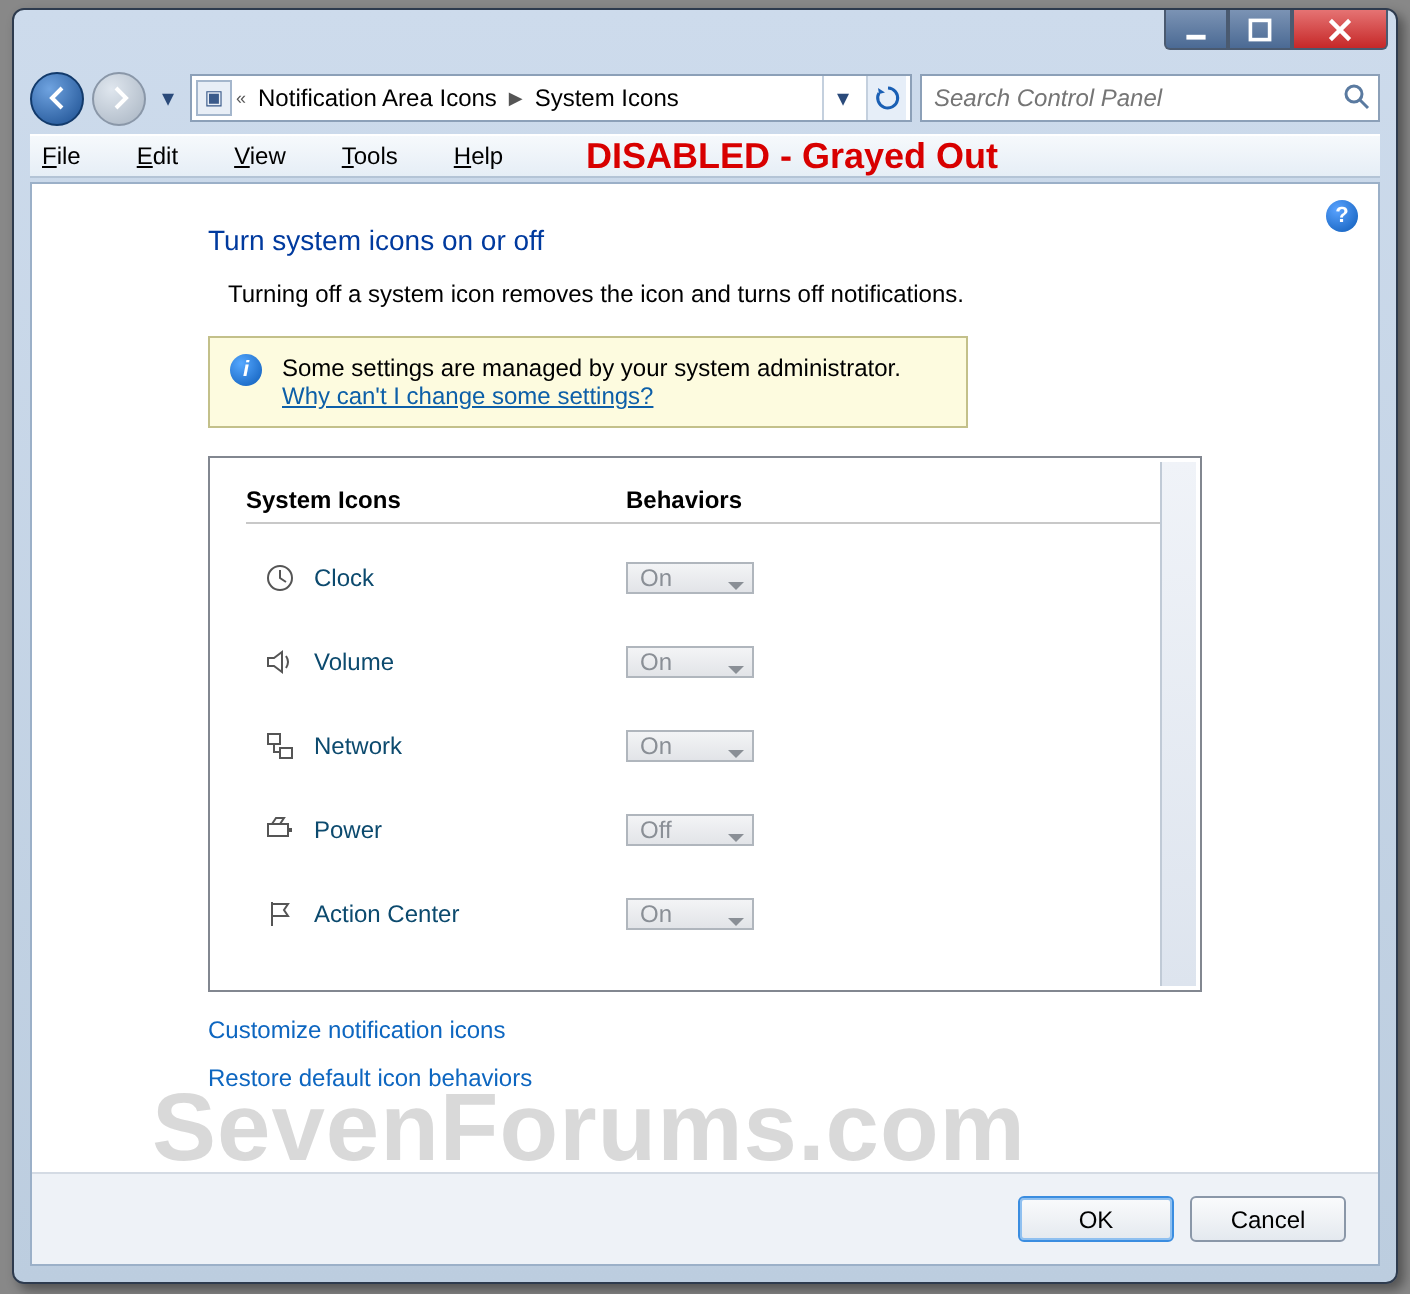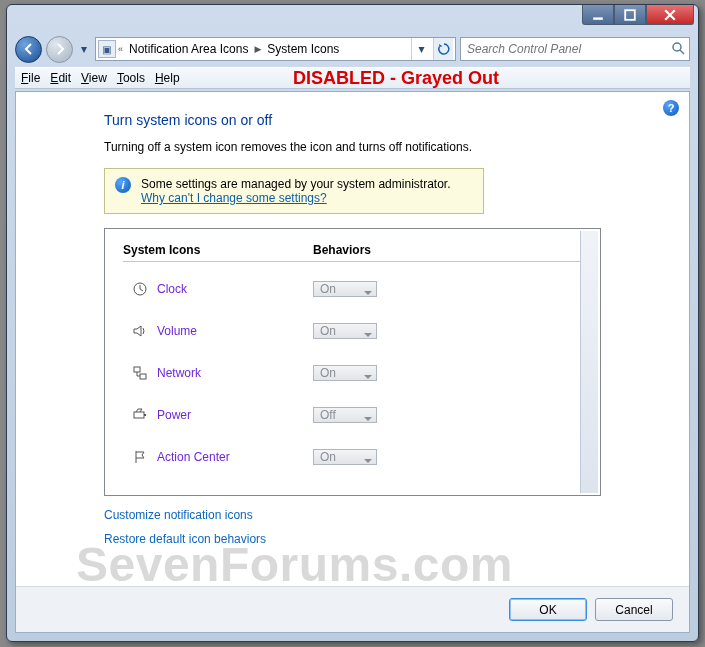--- a/index.html
+++ b/index.html
@@ -105,21 +105,21 @@
   .search-icon { color:#5a7aa0; }
   
   .menubar {
     height: 22px;
     background: linear-gradient(#f6f9fc,#e6eef6);
     border-top:1px solid #fff;
     border-bottom:1px solid #b4c4d6;
     margin: 2px 8px 0 8px;
     display:flex; align-items:center;
     padding: 0 6px;
-    gap: 10px;
+    gap: 28px;
     position: relative;
   }
   .menuitem { color:#000; }
   .menuitem .ul { text-decoration: underline; }
   .annot {
     position:absolute;
     left: 278px;
     font-size: 18px;
     font-weight: bold;
     color: #d80000;
@@ -142,21 +142,21 @@
     display:flex; align-items:center; justify-content:center;
   }
   .content {
     padding: 8px 88px 0 88px;
   }
   .heading {
     color:#003a9e;
     font-size:14px;
     margin-bottom: 12px;
   }
-  .subtext { color:#000; margin-bottom:14px; }
+  .subtext { color:#000; margin-bottom:14px;margin-left:10px; }
   .infobox {
     background:#fdfbdf;
     border:1px solid #c3c08a;
     padding:8px 10px;
     display:flex; gap:10px;
     width: 380px;
     margin-bottom: 14px;
   }
   .infobox .iicon {
     width:16px; height:16px; border-radius:50%;
@@ -181,21 +181,21 @@
   }
   .colhdrs { display:flex; border-bottom:1px solid #c8c8c8; padding-bottom:4px; margin-bottom:6px;}
   .colhdrs .c1 { width:190px; font-weight:bold; }
   .colhdrs .c2 { font-weight:bold; }
   .row {
     display:flex; align-items:center;
     height: 42px;
   }
   .row .ricon { width:34px; display:flex; justify-content:center; color:#555;}
   .row .ricon svg { width:16px; height:16px; }
-  .row .rlabel { width:156px; color:#6d28d9;}
+  .row .rlabel { width:156px; color:#0c4a6e;}
   .row .rsel {
     width:64px; height:16px;
     border:1px solid #b0b6bd;
     background:linear-gradient(#f3f4f6,#e2e4e8);
     color:#8a8f96;
     display:flex; align-items:center;
     padding: 0 6px;
     position:relative;
     font-size:12px;
   }

